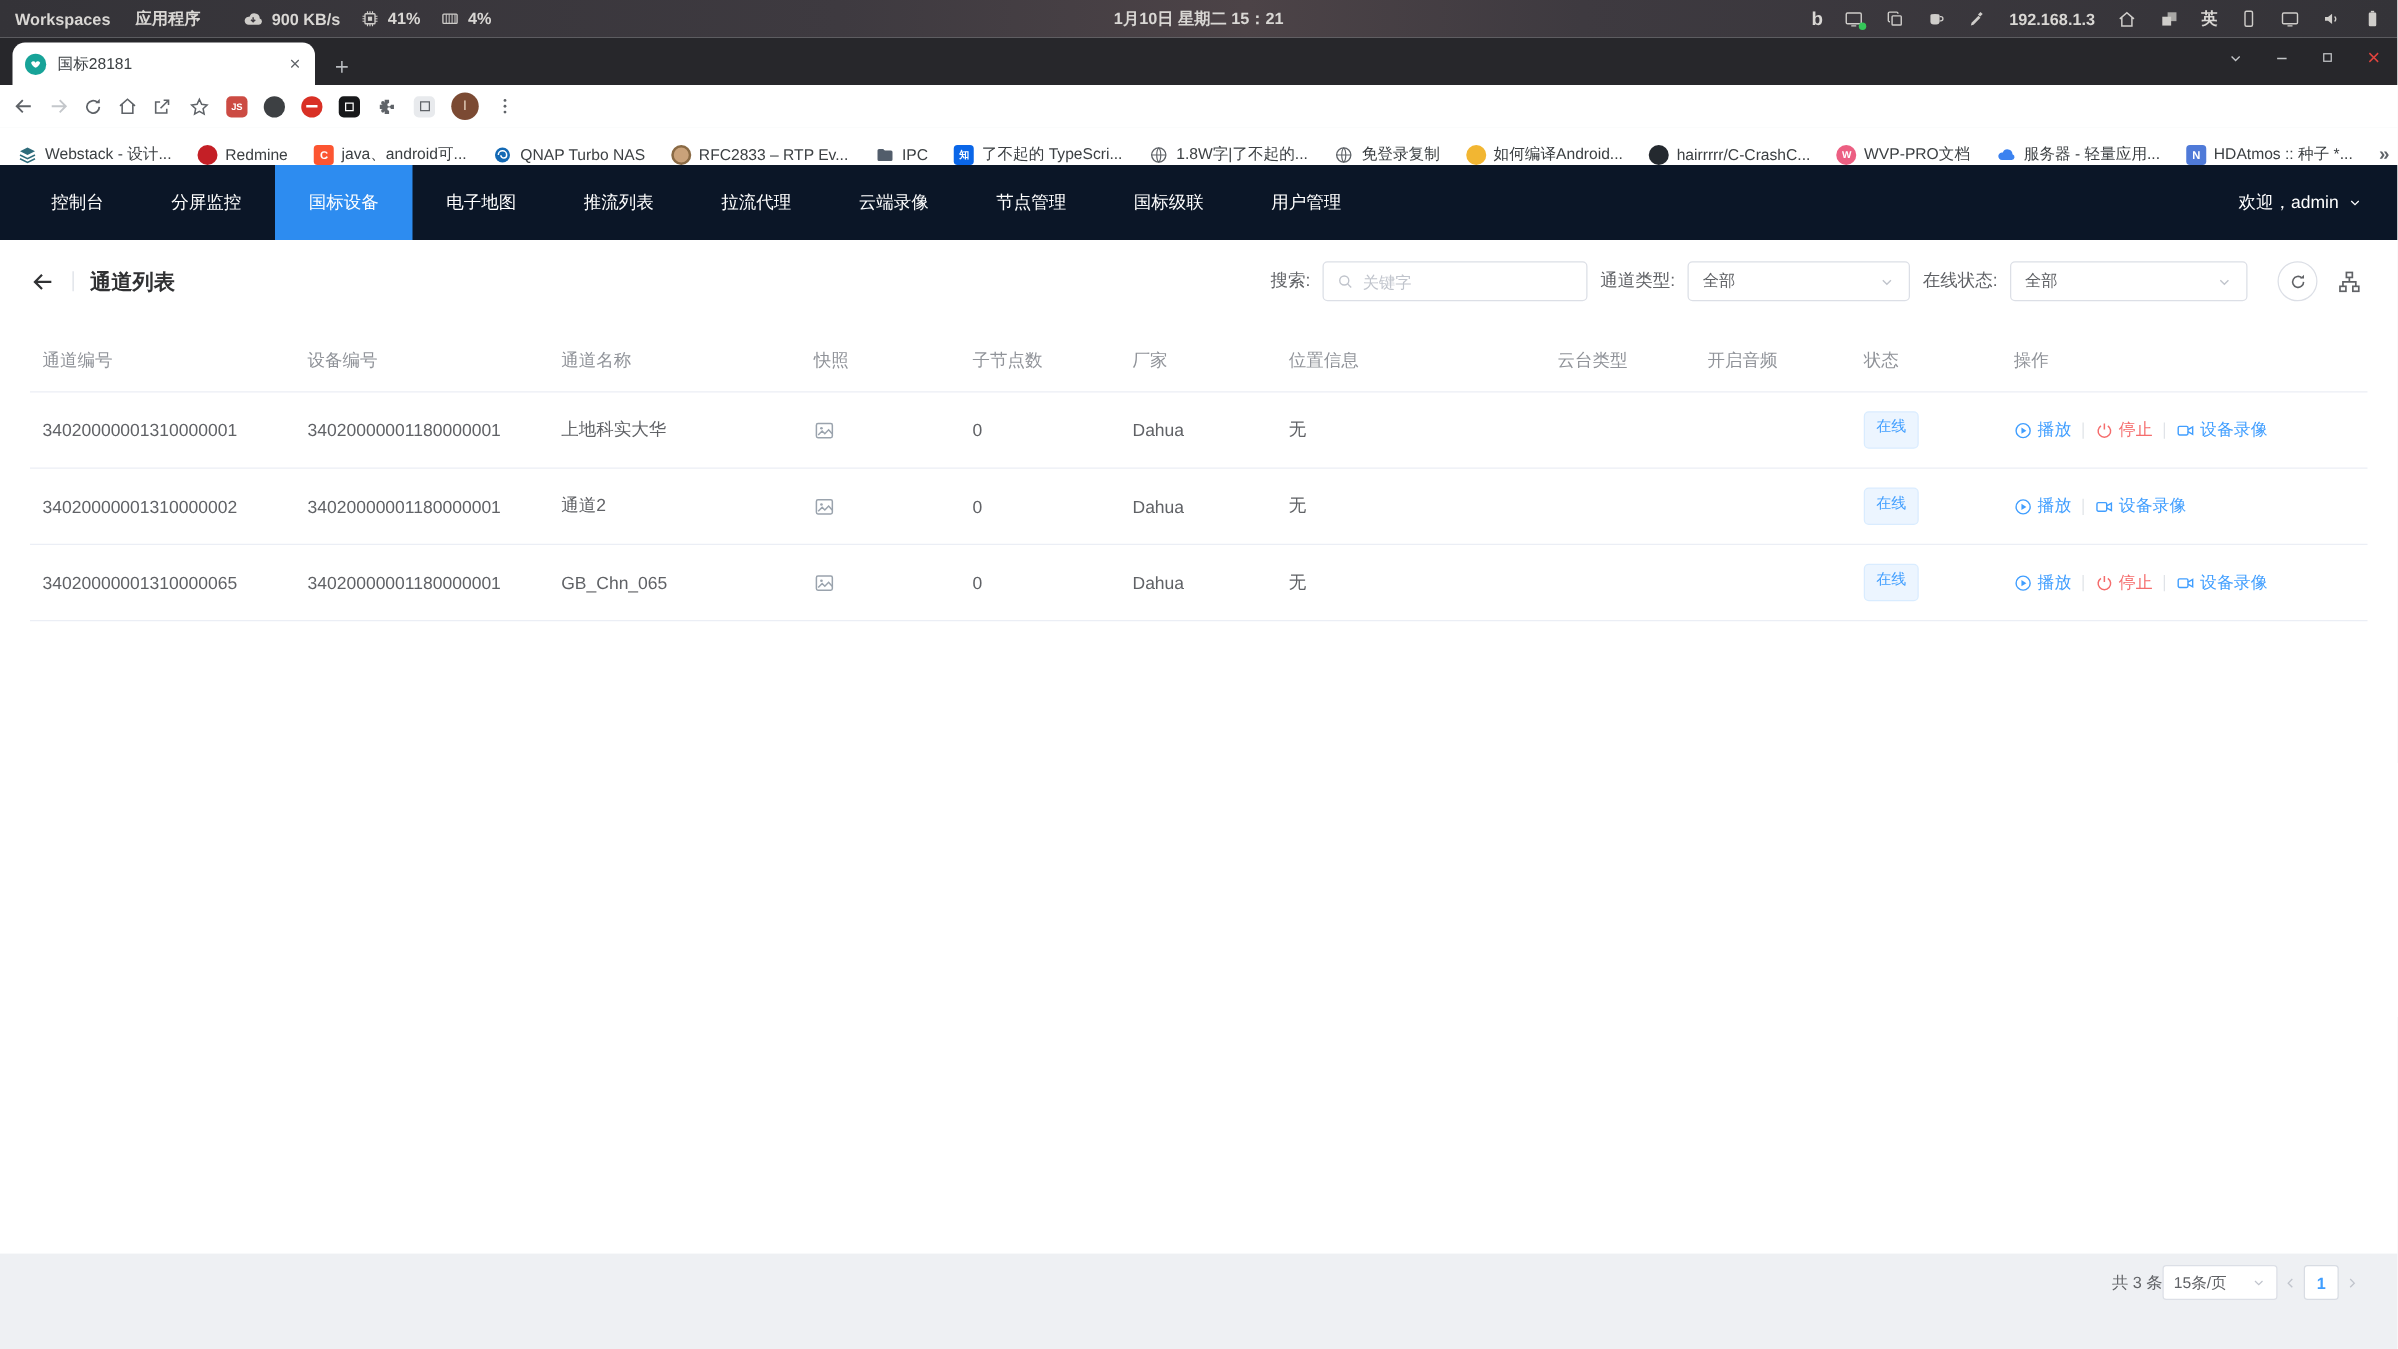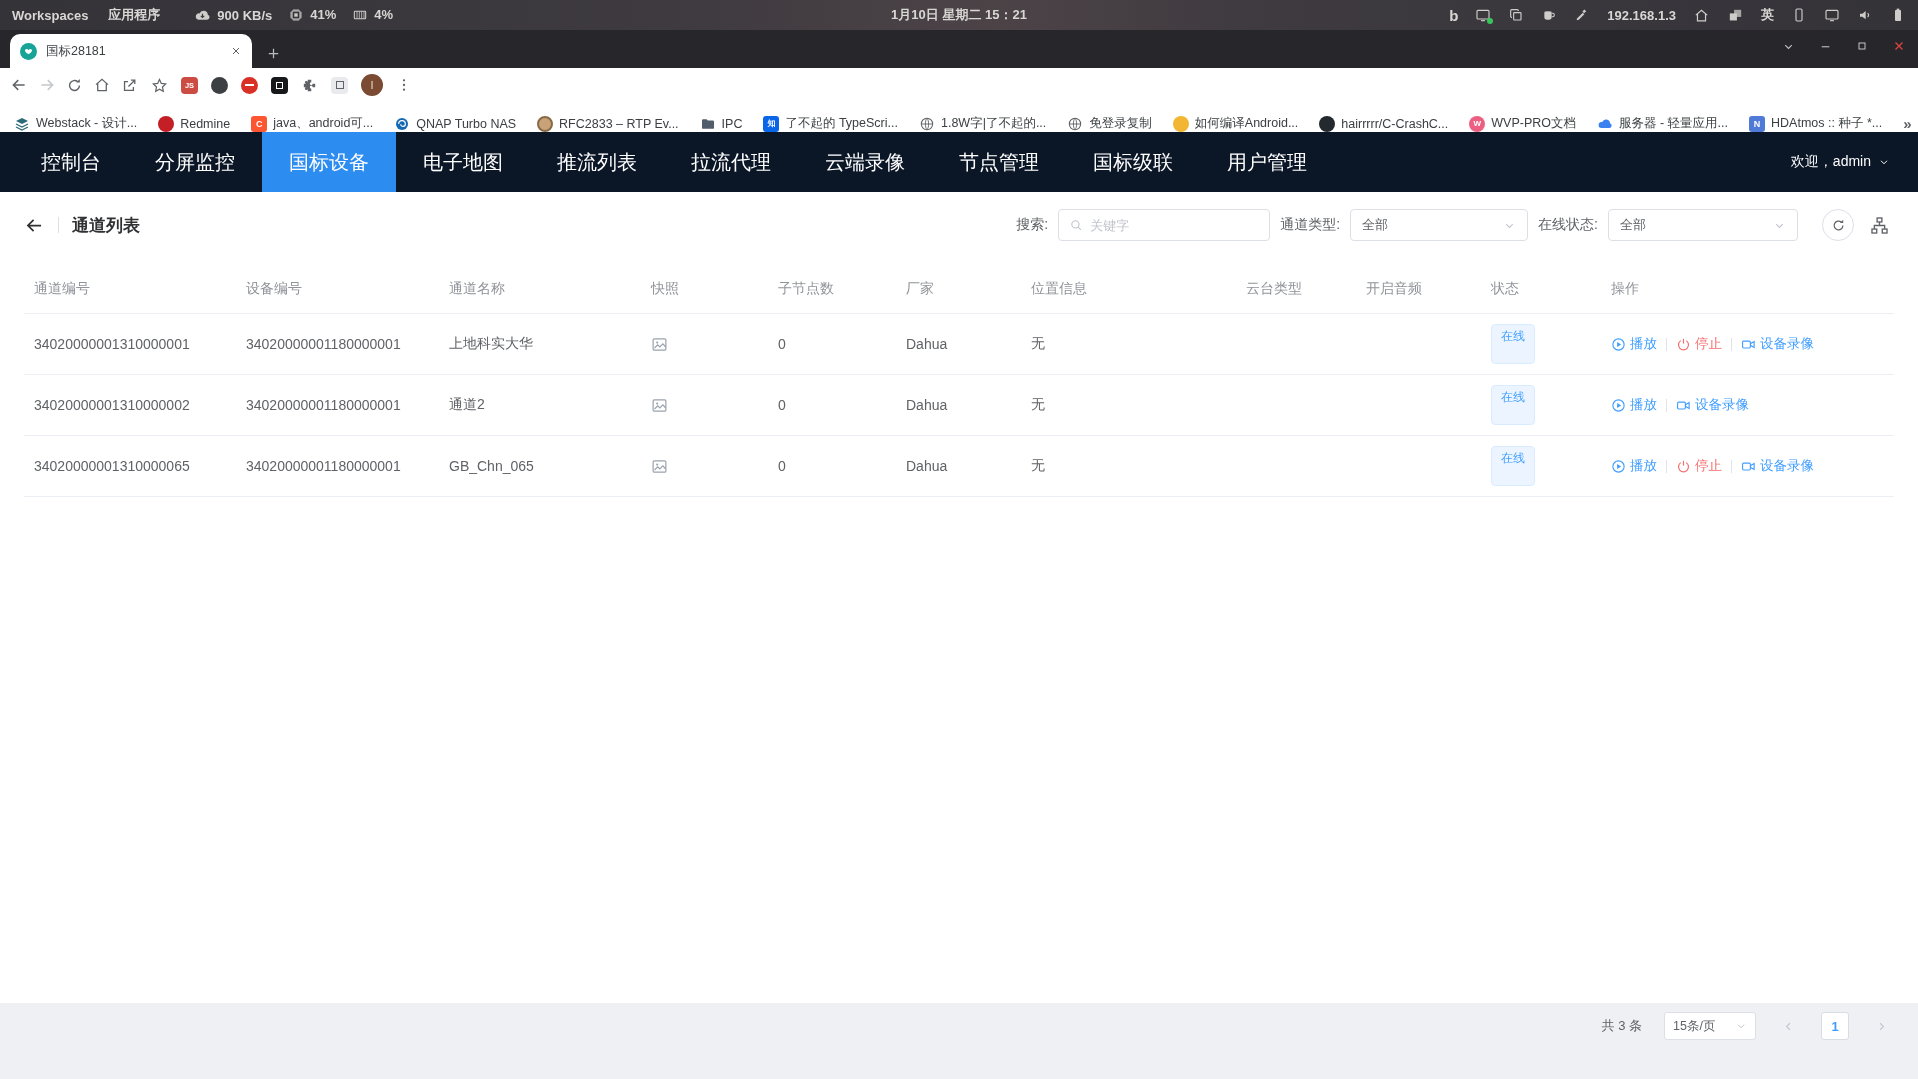--- a/index.html
+++ b/index.html
@@ -48,21 +48,21 @@
   
   .bookmarks { height:30px; background:#fff; display:flex; align-items:flex-end; padding:0 14px; gap:21px;
     font-size:12.5px; color:#3c4043; white-space:nowrap; }
   .bm { display:flex; align-items:center; gap:6px; }
   .bm-ico { width:16px; height:16px; border-radius:3px; display:flex; align-items:center; justify-content:center;
     font-size:9px; font-weight:bold; color:#fff; flex:none; }
   .bm-overflow { margin-left:auto; color:#5f6368; font-size:15px; font-weight:bold; }
 
   
   .navbar { height:60px; background:#0b1627; display:flex; align-items:center; color:#fff; padding-left:14px; }
-  .nav-item { height:100%; display:flex; align-items:center; padding:0 27px; font-size:20px; cursor:pointer; }
+  .nav-item { height:100%; display:flex; align-items:center; padding:0 27px; font-size:14px; cursor:pointer; }
   .nav-item.active { background:#2d8cf0; }
   .nav-welcome { margin-left:auto; margin-right:28px; display:flex; align-items:center; gap:7px; font-size:14px; }
 
   
   .content { position:absolute; top:192px; left:0; right:0; bottom:0; background:#eef0f3; }
   .panel { height:811px; background:#fff; }
 
   .page-header { height:56px; display:flex; align-items:center; padding:10px 24px 0; }
   .back-ico { color:#303133; cursor:pointer; }
   .ph-div { width:1px; height:16px; background:#dcdfe6; margin:0 13px; }
@@ -88,31 +88,31 @@
   .trow { display:flex; align-items:center; height:61px; border-bottom:1px solid #ebeef5;
     color:#606266; font-size:14px; }
   .cell { padding-left:10px; }
   .c0{width:212px}.c1{width:203px}.c2{width:202px}.c3{width:127px}.c4{width:128px}.c5{width:125px}
   .c6{width:215px}.c7{width:120px}.c8{width:125px}.c9{width:120px}.c10{flex:1}
   .snap-ico { color:#9aa3ad; }
 
   .switch { width:40px; height:20px; border-radius:10px; background:#d6dae0; position:relative; cursor:pointer; }
   .switch .knob { position:absolute; left:2px; top:2px; width:16px; height:16px; border-radius:50%; background:#fff; }
 
-  .badge { display:inline-block; padding:0 9px; height:40px; line-height:22px; font-size:12px;
+  .badge { display:inline-block; padding:0 9px; height:30px; line-height:22px; font-size:12px;
     color:#409eff; background:#ecf5ff; border:1px solid #d9ecff; border-radius:4px; }
 
   .actions { display:flex; align-items:center; gap:9px; }
   .act { display:flex; align-items:center; gap:4px; font-size:13.5px; color:#409eff; cursor:pointer; }
   .act.stop { color:#f56c6c; }
   .act-div { width:1px; height:13px; background:#e0e3e8; }
 
   
   .footerbar { position:absolute; left:0; right:0; bottom:0; height:76px; background:#eef0f3;
-    display:flex; align-items:flex-start; justify-content:flex-end; gap:22px; padding:9px 26px 0 0;
+    display:flex; align-items:flex-start; justify-content:flex-end; gap:0; padding:9px 26px 0 0;
     color:#606266; font-size:13px; }
   .pg-total { line-height:28px; }
   .pg-size { width:92px; height:28px; background:#fff; border:1px solid #dcdfe6; border-radius:3px;
     display:flex; align-items:center; justify-content:space-between; padding:0 8px; font-size:12.5px; cursor:pointer; }
   .pg-size .ico { color:#c0c4cc; }
   .pg-arrow { height:28px; display:flex; align-items:center; color:#c0c4cc; padding:0 4px; }
   .pg-page { min-width:28px; height:28px; background:#fff; border:1px solid #d8dce3; border-radius:3px;
     display:flex; align-items:center; justify-content:center; color:#409eff; font-weight:bold; }
 </style>
 </head>

